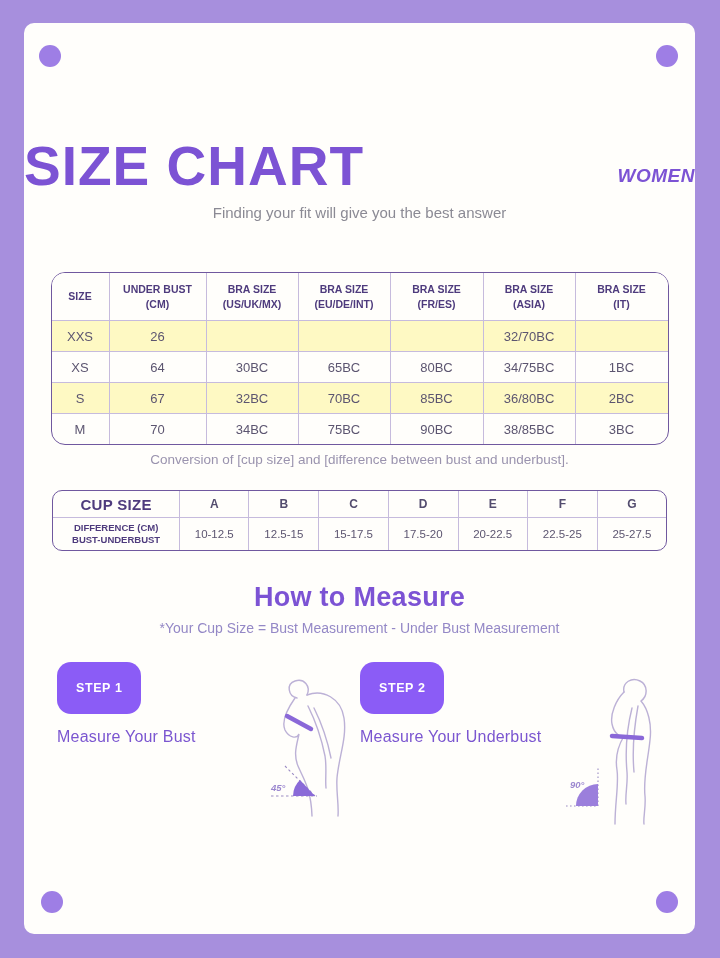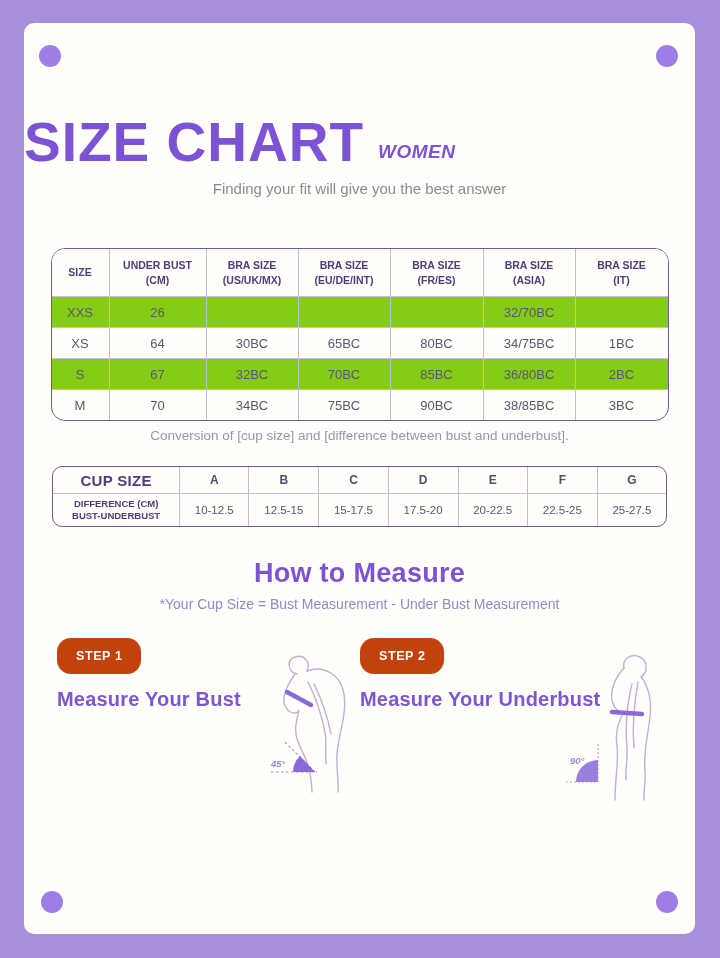--- a/index.html
+++ b/index.html
@@ -17,22 +17,22 @@
     position:absolute;width:22px;height:22px;border-radius:50%;
     background:#9e7ee5;
   }
   .dot.tl{left:15px;top:22px;}
   .dot.tr{left:632px;top:22px;}
   .dot.bl{left:17px;top:868px;}
   .dot.br{left:632px;top:868px;}
 
   
   .title-row{
-    display:flex;justify-content:flex-start;align-items:flex-end;
-    margin-top:92px;
+    display:flex;justify-content:space-between;align-items:flex-end;
+    margin-top:116px;
   }
   .main-title{
     font-size:55px;font-weight:800;color:#7c53d4;letter-spacing:1px;line-height:1;
   }
   .title-suffix{
     font-size:19px;font-weight:800;font-style:italic;color:#7c53d4;
     margin-left:14px;margin-bottom:7px;letter-spacing:.5px;
   }
   .page-subtitle{
     text-align:center;color:#8b8a94;font-size:15px;margin-top:10px;
@@ -49,21 +49,21 @@
     margin:-1px;width:calc(100% + 2px);
   }
   th,td{
     border:1px solid #c6bbdd;text-align:center;vertical-align:middle;padding:0 2px;
   }
   .size-table th{
     height:47px;font-size:10.5px;font-weight:bold;color:#4e3b7d;
     white-space:pre-line;line-height:1.4;background:#fffefb;
   }
   .size-table td{height:30px;font-size:13px;color:#5c5570;}
-  .size-table tr.hl td{background:#84cc16;}
+  .size-table tr.hl td{background:#fef9c3;}
 
   
   .section-title{
     text-align:center;font-size:27px;font-weight:800;color:#7c53d4;letter-spacing:.3px;
   }
   .cup-title{margin-top:99px;}
   .cup-subtitle{text-align:center;font-size:13.5px;color:#9a93ae;margin-top:7px;}
 
   .cup-table th,.cup-table td{height:26px;}
   .cup-table .lbl{
@@ -78,26 +78,26 @@
   .measure-title{margin-top:31px;}
   .measure-subtitle{text-align:center;font-size:14px;color:#9488c6;margin-top:7px;}
 
   
   .steps{
     display:flex;justify-content:space-between;
     padding:0 33px;margin-top:26px;
   }
   .step{width:302px;position:relative;}
   .step-badge{
-    display:inline-block;background:#c2410c;color:#fff;
+    display:inline-block;background:#8b5cf6;color:#fff;
     font-size:12.5px;font-weight:bold;letter-spacing:.6px;
-    padding:11px 19px;border-radius:14px;
+    padding:19px 19px;border-radius:14px;
   }
   .step-heading{
-    font-size:20px;font-weight:700;color:#7b56d0;margin-top:14px;letter-spacing:.2px;
+    font-size:16px;font-weight:400;color:#7b56d0;margin-top:14px;letter-spacing:.2px;
   }
   .step-body{
     width:222px;margin-top:9px;font-size:12.5px;line-height:1.42;
     color:#8878bf;text-align:justify;
   }
   .fig{position:absolute;top:14px;right:-8px;}
 </style>
 </head>
 <body>
 

